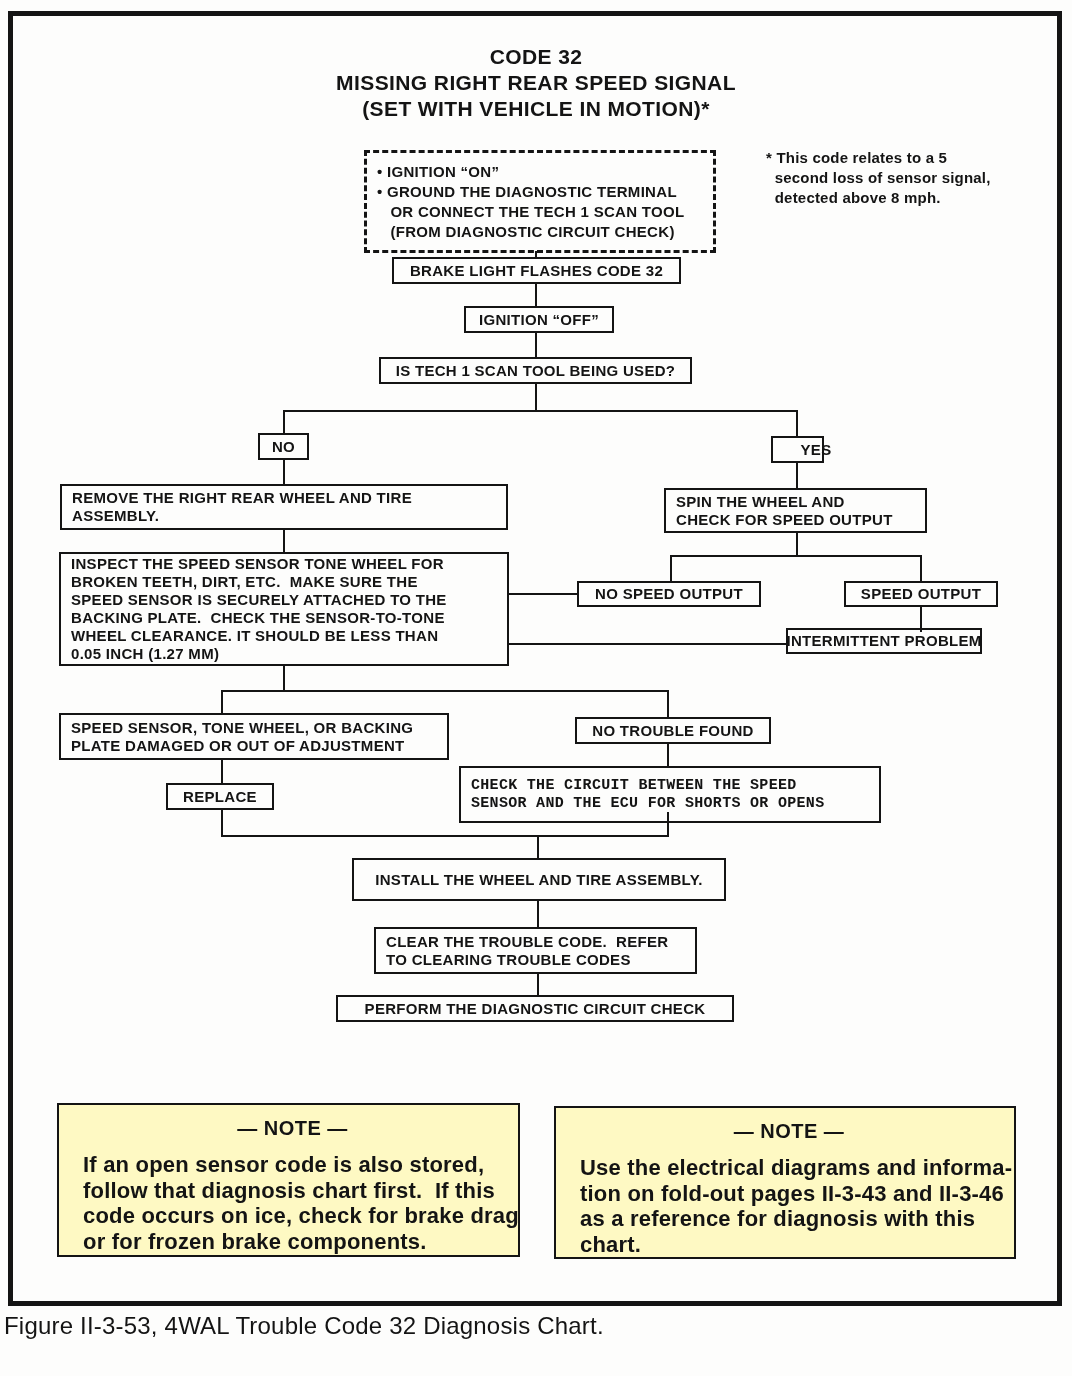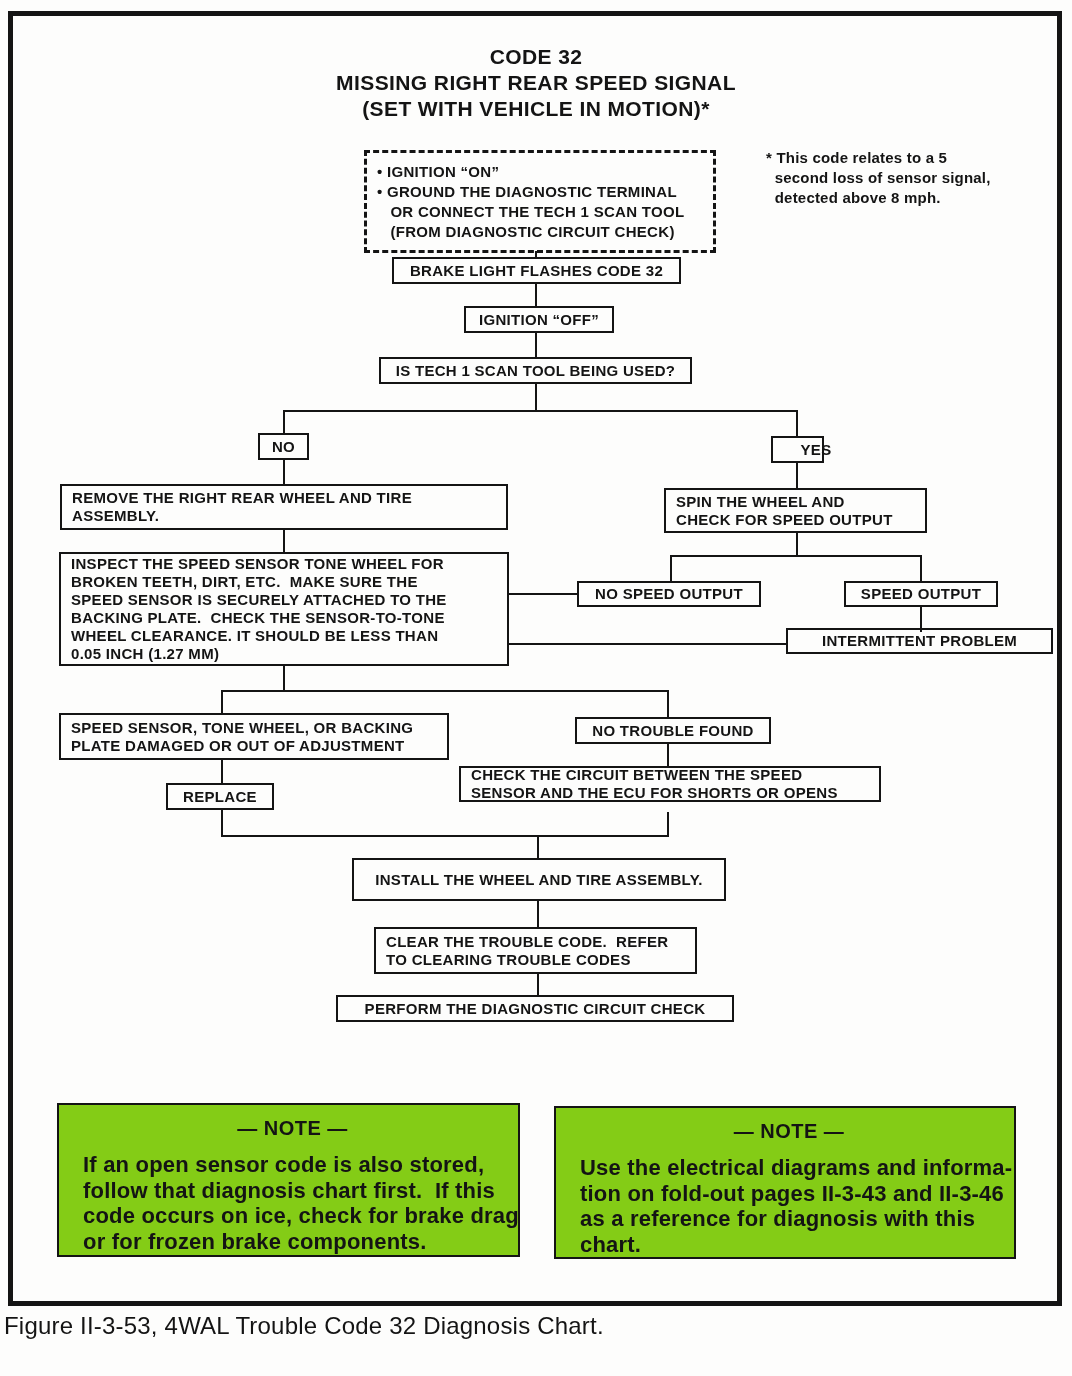--- a/index.html
+++ b/index.html
@@ -30,21 +30,21 @@
     box-sizing:border-box;display:flex;align-items:center;justify-content:center;
     font-weight:bold;font-size:15px;line-height:18px;letter-spacing:.3px;
     white-space:pre;text-align:center;
   }
   .node.left{justify-content:flex-start;text-align:left;padding-left:10px;padding-right:6px;}
   .node.dashed{border:3px dashed #141414;line-height:20px;}
   .hline,.vline{position:absolute;background:#141414;}
   .hline{height:2px;}
   .vline{width:2px;}
   .note{
-    position:absolute;border:2px solid #141414;background:#84cc16;
+    position:absolute;border:2px solid #141414;background:#fef9c3;
     box-sizing:border-box;padding:8px 16px 0 24px;
   }
   .note-title{
     text-align:center;font-weight:bold;font-size:20px;letter-spacing:.5px;
     margin:4px 0 12px 0;
   }
   .note-body{
     font-weight:bold;font-size:22px;line-height:25.5px;white-space:pre;
     letter-spacing:.2px;
   }
@@ -92,30 +92,30 @@
 BROKEN TEETH, DIRT, ETC.  MAKE SURE THE
 SPEED SENSOR IS SECURELY ATTACHED TO THE
 BACKING PLATE.  CHECK THE SENSOR-TO-TONE
 WHEEL CLEARANCE. IT SHOULD BE LESS THAN
 0.05 INCH (1.27 MM)</div>
 
   <div class="node" style="left:577px;top:581px;width:184px;height:26px;">NO SPEED OUTPUT</div>
 
   <div class="node" style="left:844px;top:581px;width:154px;height:26px;">SPEED OUTPUT</div>
 
-  <div class="node" style="left:786px;top:628px;width:267px;height:26px;">INTERMITTENT PROBLEM</div>
+  <div class="node" style="left:786px;top:628px;width:196px;height:26px;">INTERMITTENT PROBLEM</div>
 
   <div class="node left" style="left:59px;top:713px;width:390px;height:47px;">SPEED SENSOR, TONE WHEEL, OR BACKING
 PLATE DAMAGED OR OUT OF ADJUSTMENT</div>
 
   <div class="node" style="left:575px;top:717px;width:196px;height:27px;">NO TROUBLE FOUND</div>
 
   <div class="node" style="left:166px;top:783px;width:108px;height:27px;">REPLACE</div>
 
-  <div class="node left" style="left:459px;top:766px;width:422px;height:36px;">CHECK THE CIRCUIT BETWEEN THE SPEED
+  <div class="node left" style="left:459px;top:766px;width:422px;height:57px;font-family:Liberation Mono, monospace;">CHECK THE CIRCUIT BETWEEN THE SPEED
 SENSOR AND THE ECU FOR SHORTS OR OPENS</div>
 
   <div class="node" style="left:352px;top:858px;width:374px;height:43px;">INSTALL THE WHEEL AND TIRE ASSEMBLY.</div>
 
   <div class="node left" style="left:374px;top:927px;width:323px;height:47px;">CLEAR THE TROUBLE CODE.  REFER
 TO CLEARING TROUBLE CODES</div>
 
   <div class="node" style="left:336px;top:995px;width:398px;height:27px;">PERFORM THE DIAGNOSTIC CIRCUIT CHECK</div>
 
   <div class="vline" style="left:535px;top:251px;height:7px;"></div>

